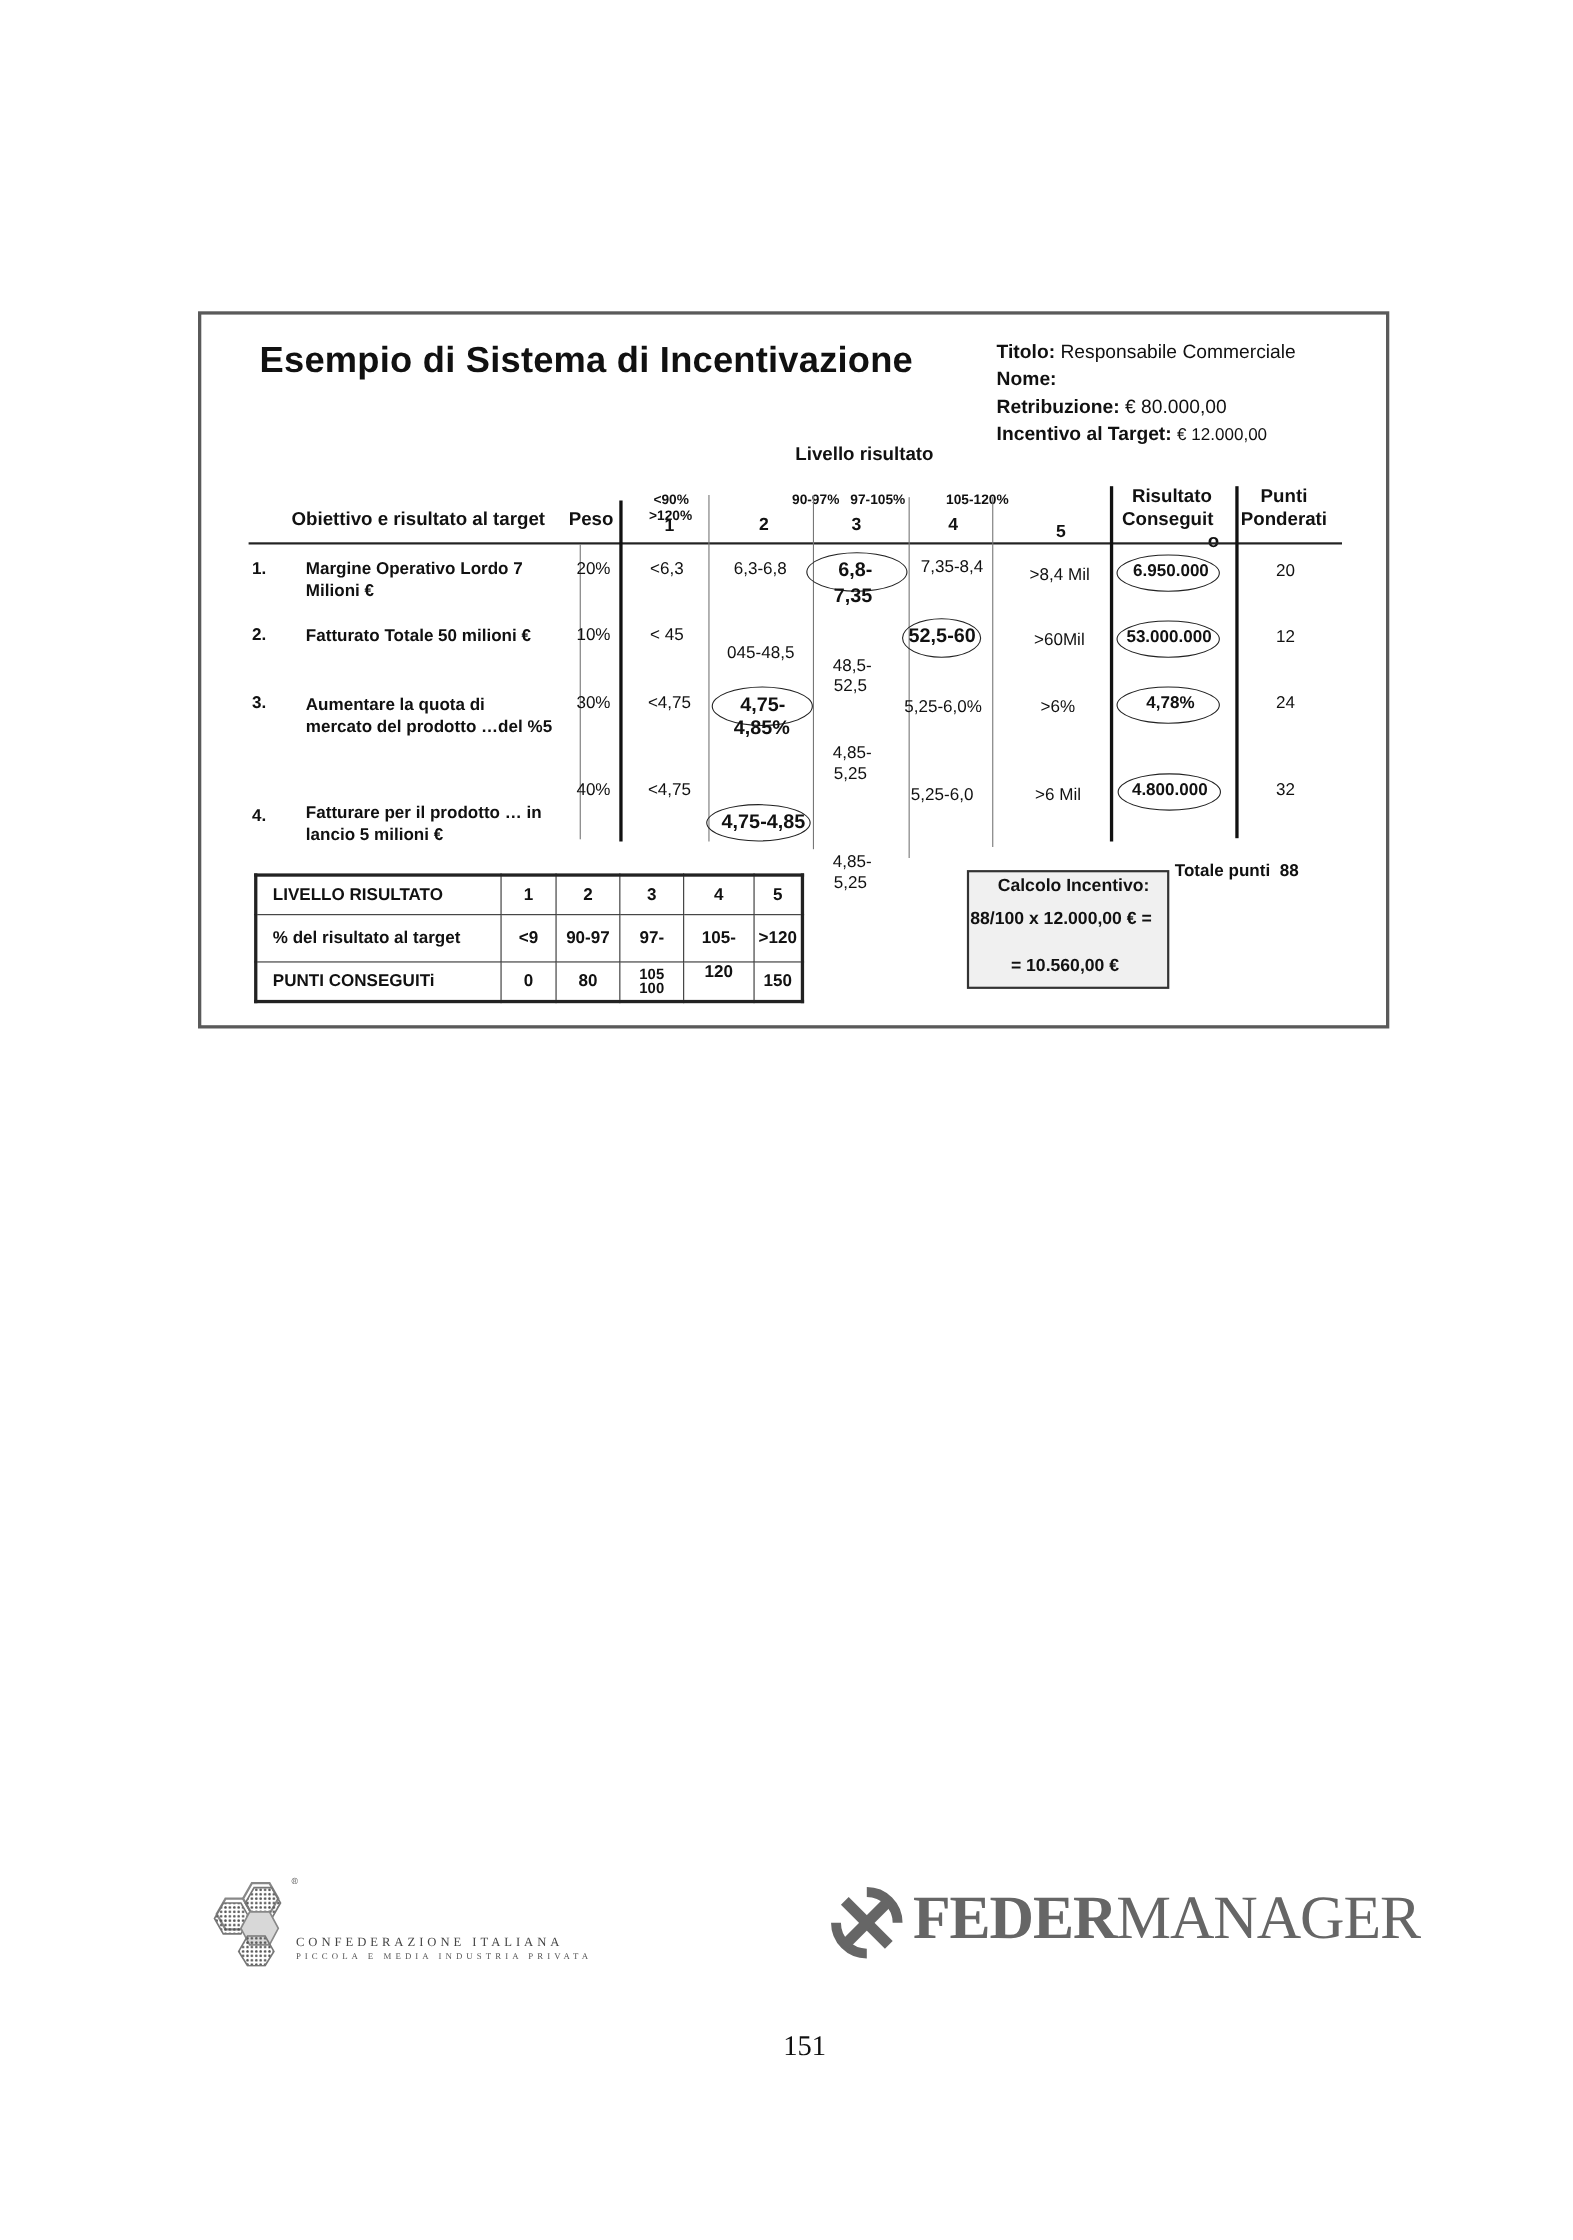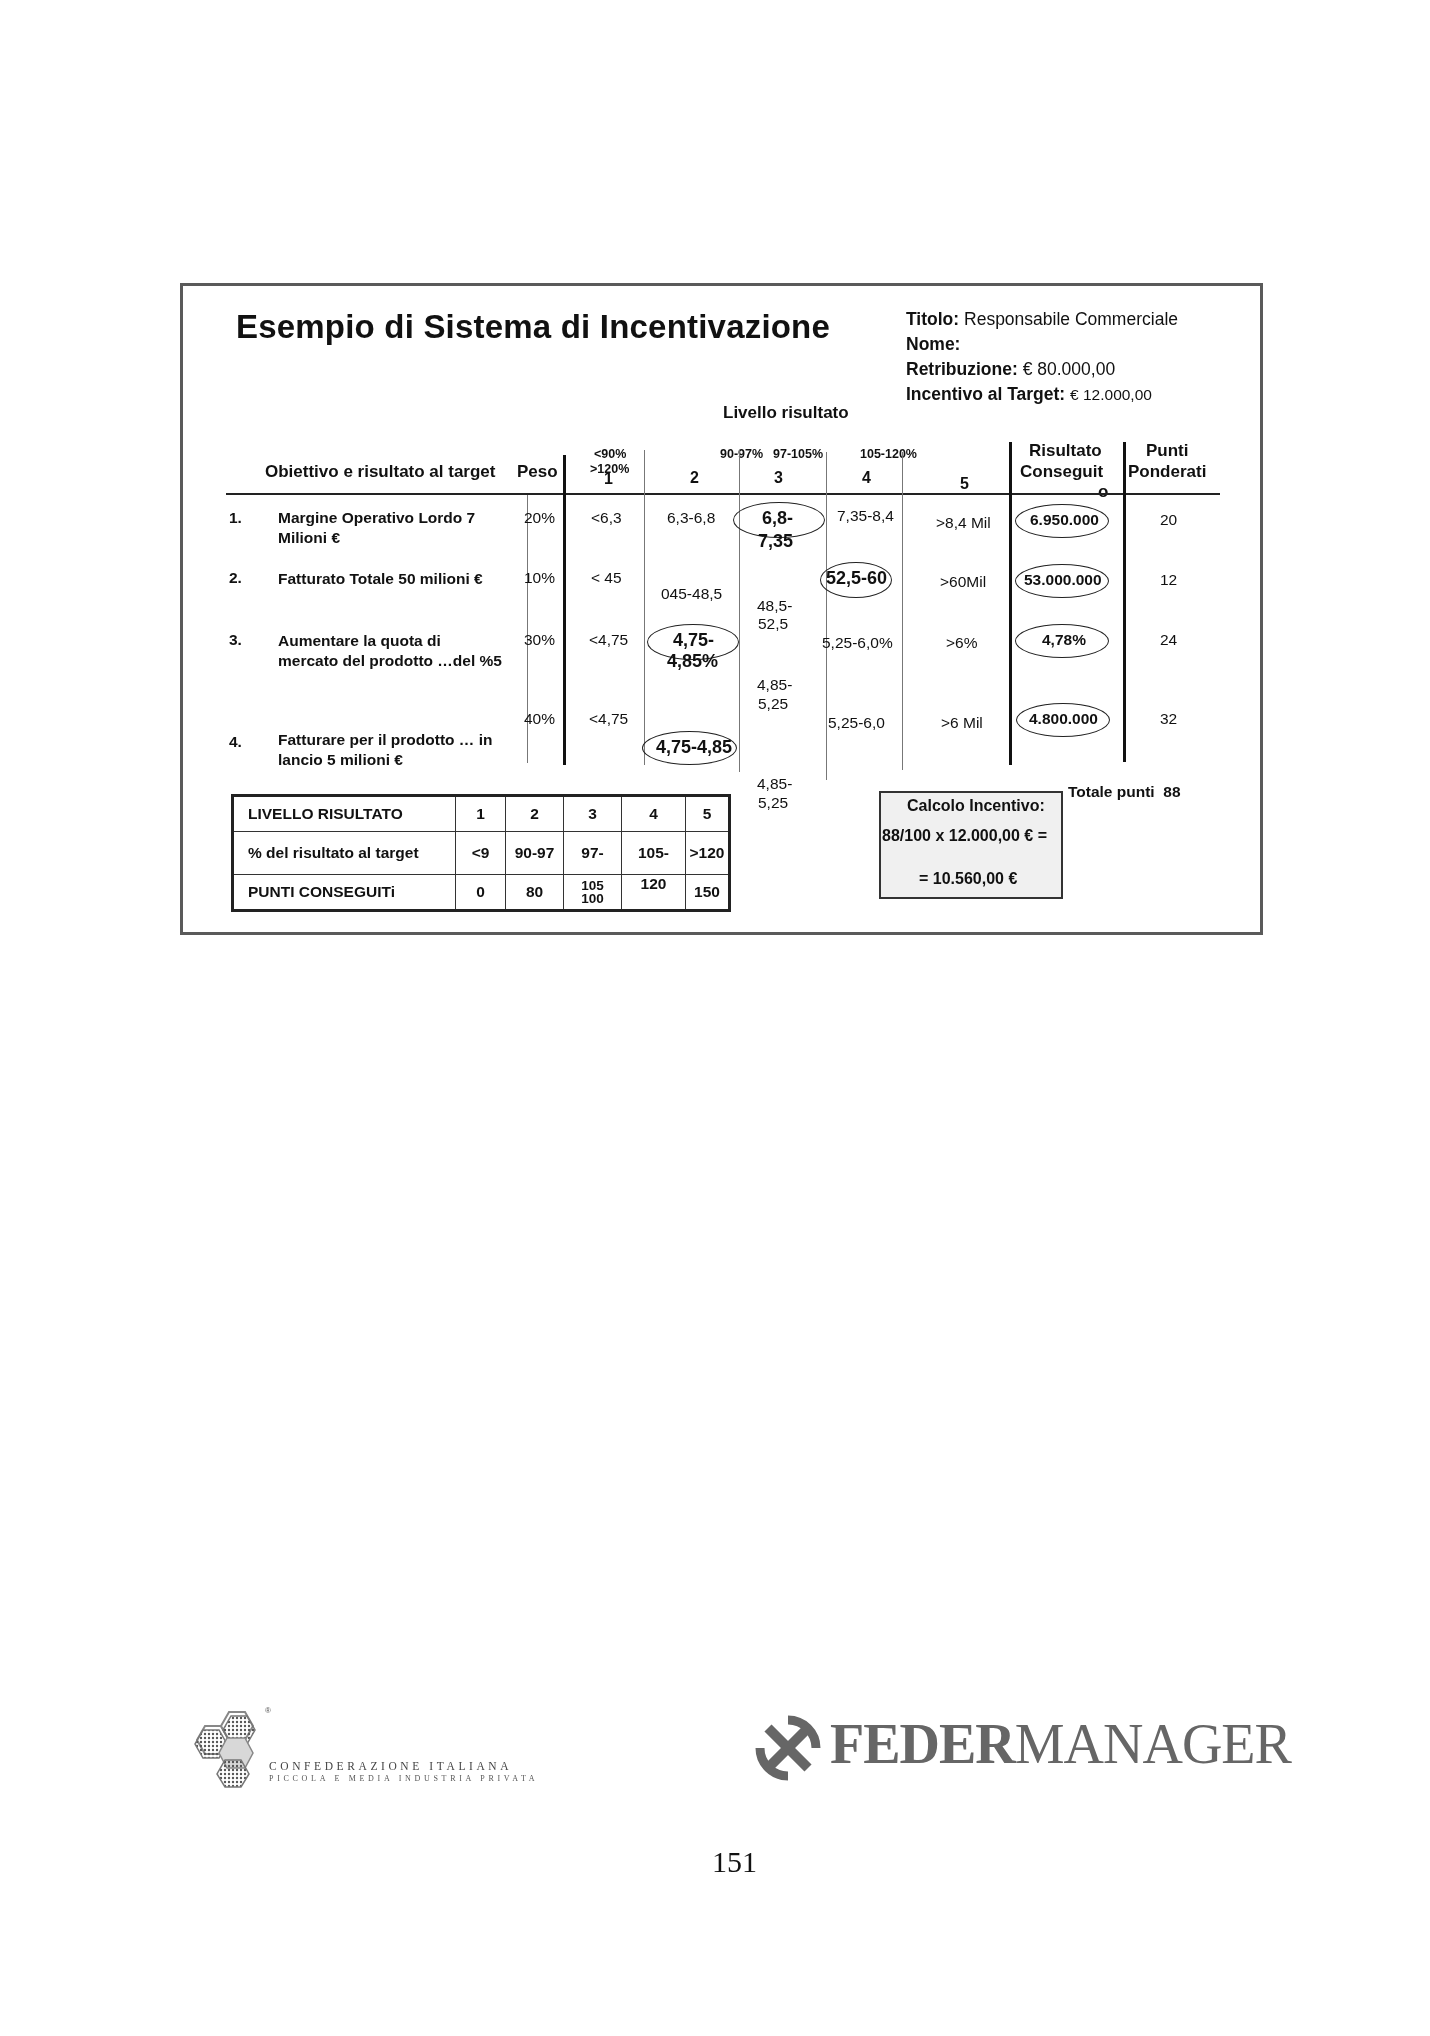--- a/index.html
+++ b/index.html
@@ -28,21 +28,21 @@
   .levels-table { position: absolute; left: 231px; top: 794px; border-collapse: collapse;
                   border: 3px solid #222; }
   .levels-table td { border: 1px solid #333; font-size: 15.5px; font-weight: bold; text-align: center;
                      padding: 0; height: 34px; }
   .levels-table td.lbl { text-align: left; padding-left: 14px; width: 207px; }
   .calc { position: absolute; left: 879px; top: 791px; width: 180px; height: 104px;
           border: 2px solid #333; background: #f0f0f0; }
   .calc div { position: absolute; font-size: 16px; font-weight: bold; white-space: nowrap; }
   .logo-confapi { position: absolute; left: 183px; top: 1708px; width: 360px; height: 80px; }
   .logo-feder { position: absolute; left: 752px; top: 1712px; width: 520px; height: 70px; }
-  .pagenum { left: 712px; top: 1845px; font-family: "Liberation Serif", serif; font-size: 30px; }
+  .pagenum { left: 712px; top: 1845px; font-family: "Liberation Serif", serif; font-size: 26px; }
 </style>
 </head>
 <body>
 
 <div class="frame"></div>
 
 <div class="abs title">Esempio di Sistema di Incentivazione</div>
 
 <div class="abs info" style="top:309px;">
   <b>Titolo:</b>

